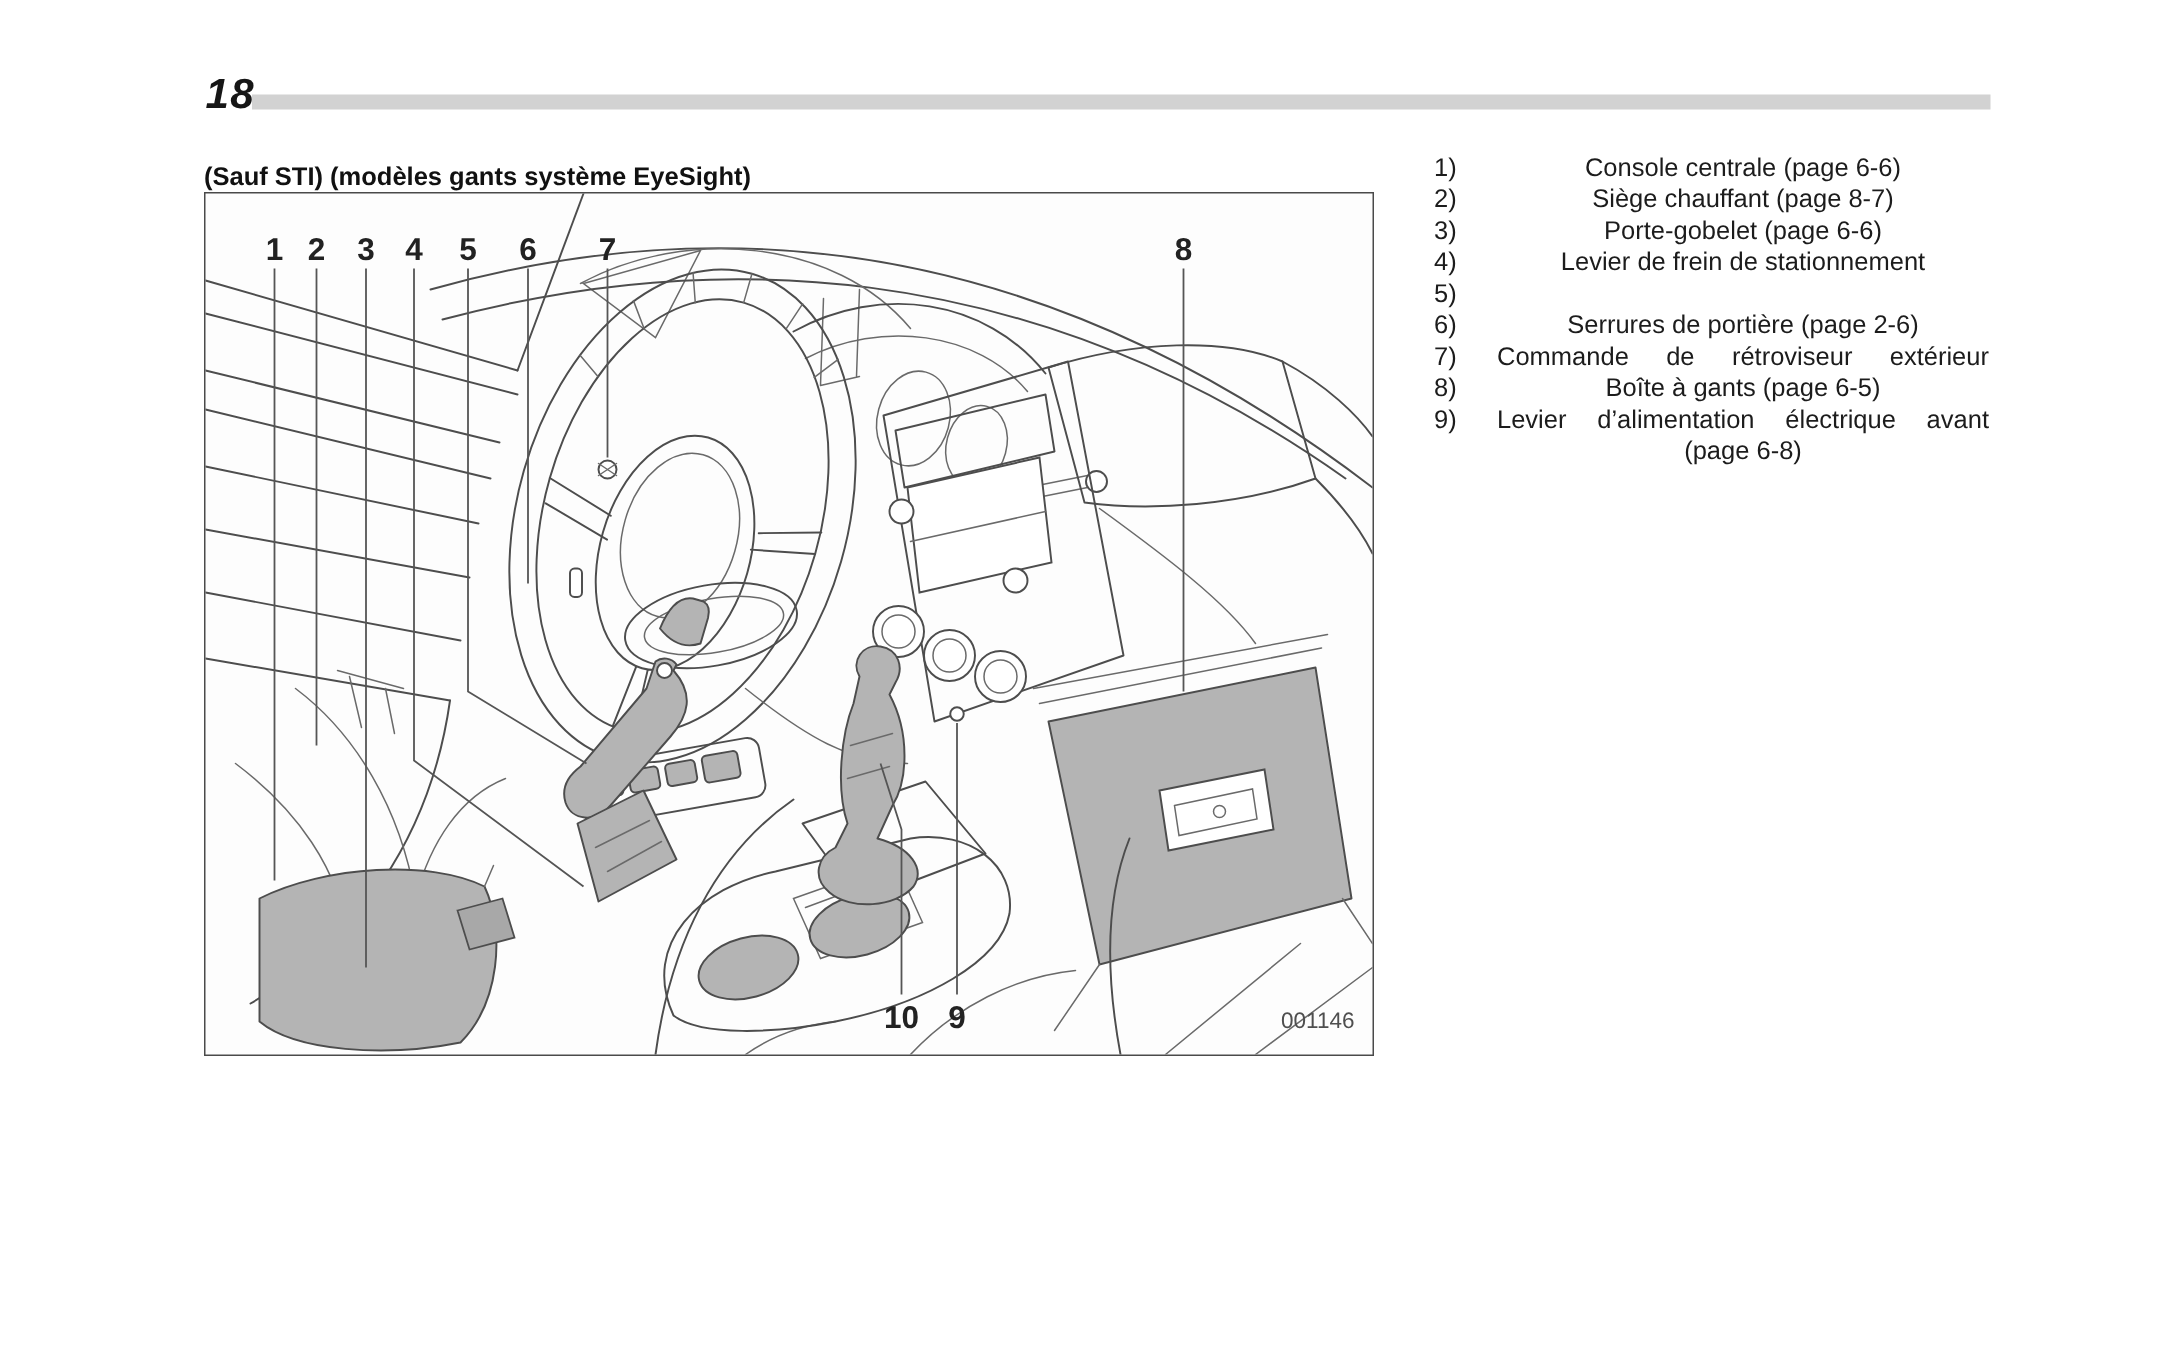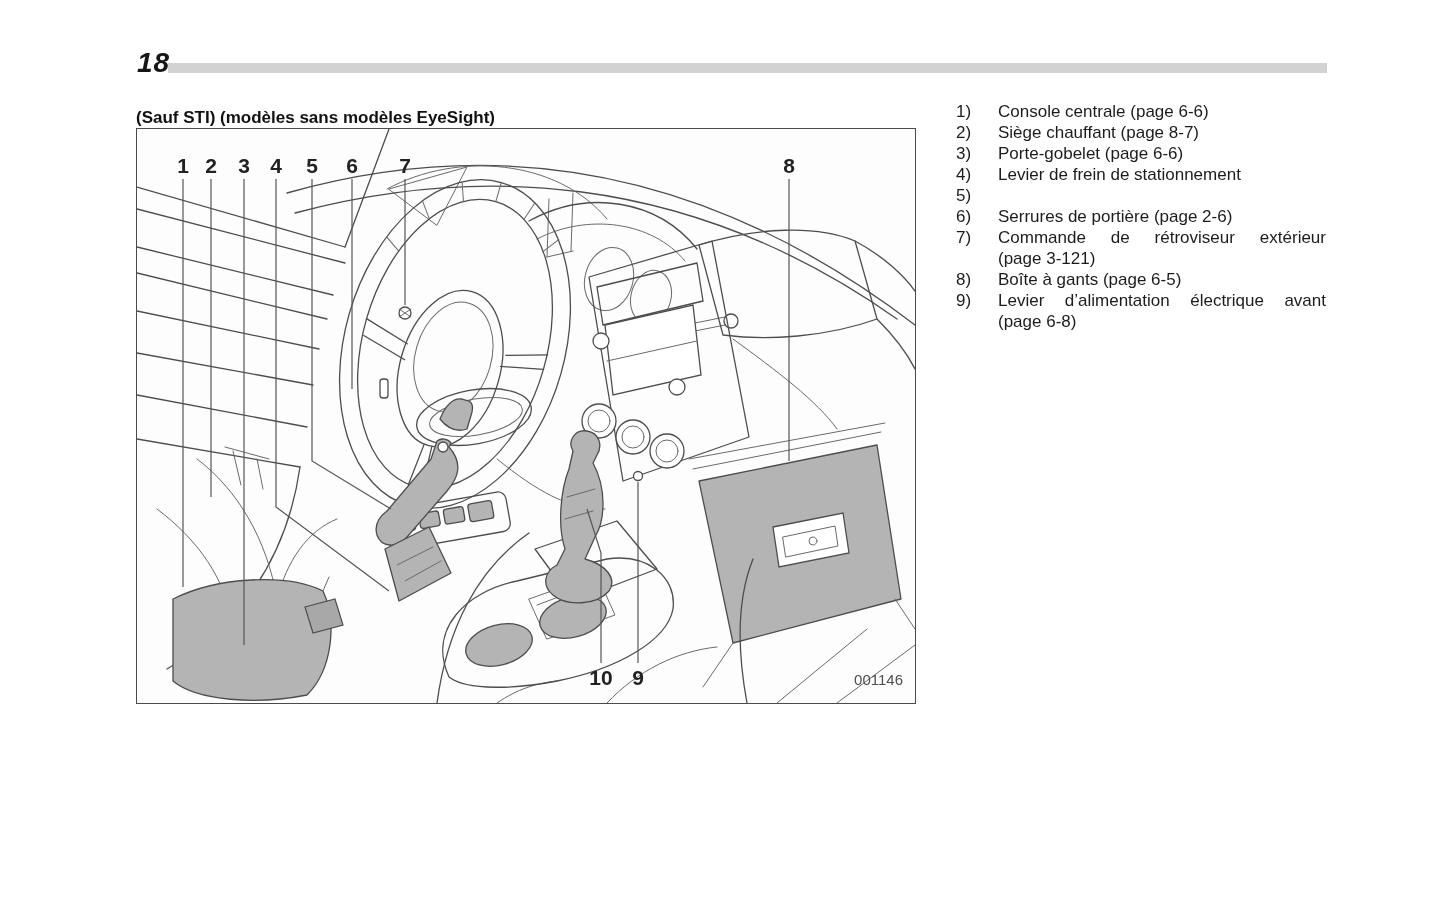--- a/index.html
+++ b/index.html
@@ -26,38 +26,38 @@
     border:1.5px solid #4a4a4a;background:#fdfdfd;box-sizing:content-box;
   }
   .figure-frame svg{display:block;}
   .legend{
     position:absolute;left:956px;top:101px;width:370px;
     font-size:17px;line-height:21px;color:#1c1c1c;
   }
   .legend-row{display:flex;align-items:flex-start;}
   .legend-num{flex:0 0 42px;white-space:nowrap;}
   .legend-text{flex:1 1 auto;min-width:0;}
-  .legend-line{text-align:left;}
+  .legend-line{text-align:center;}
   .legend-line.just{text-align:justify;text-align-last:justify;}
   
   .ln{fill:none;stroke:#4d4d4d;stroke-width:1.3;stroke-linecap:round;stroke-linejoin:round;}
   .ln-thin{fill:none;stroke:#6a6a6a;stroke-width:1;stroke-linecap:round;}
   .fill-gray{fill:#b4b4b4;stroke:#4d4d4d;stroke-width:1.3;stroke-linejoin:round;}
   .fill-gray2{fill:#a8a8a8;stroke:#4d4d4d;stroke-width:1.2;}
   .fill-white{fill:#ffffff;stroke:#4d4d4d;stroke-width:1.3;}
   .leader{fill:none;stroke:#555;stroke-width:1.2;}
   .callout-num{font-family:"Liberation Sans",sans-serif;font-size:21px;font-weight:bold;fill:#222;}
   .fig-code{font-family:"Liberation Sans",sans-serif;font-size:15px;fill:#4f4f4f;}
 </style>
 </head>
 <body>
 
 <div class="page-number">18</div>
 <div class="header-bar"></div>
-<div class="caption">(Sauf STI) (modèles sans modèles EyeSight)</div>
+<div class="caption">(Sauf STI) (modèles gants système EyeSight)</div>
 
 <div class="figure-frame">
 <svg width="778" height="574" viewBox="0 0 778 574">
   <defs>
     <pattern id="hatch" width="7" height="7" patternUnits="userSpaceOnUse" patternTransform="rotate(60)">
       <line x1="0" y1="0" x2="0" y2="7" stroke="#5a5a5a" stroke-width="1"></line>
     </pattern>
   </defs>
 
   <g>
@@ -247,21 +247,20 @@
     <div class="legend-row">
       <div class="legend-num">6)</div>
       <div class="legend-text">
         <div class="legend-line">Serrures de portière (page 2-6)</div>
       </div>
     </div>
     <div class="legend-row">
       <div class="legend-num">7)</div>
       <div class="legend-text">
         <div class="legend-line just">Commande de rétroviseur extérieur</div>
-        <div class="legend-line">(page 3-121)</div>
       </div>
     </div>
     <div class="legend-row">
       <div class="legend-num">8)</div>
       <div class="legend-text">
         <div class="legend-line">Boîte à gants (page 6-5)</div>
       </div>
     </div>
     <div class="legend-row">
       <div class="legend-num">9)</div>

